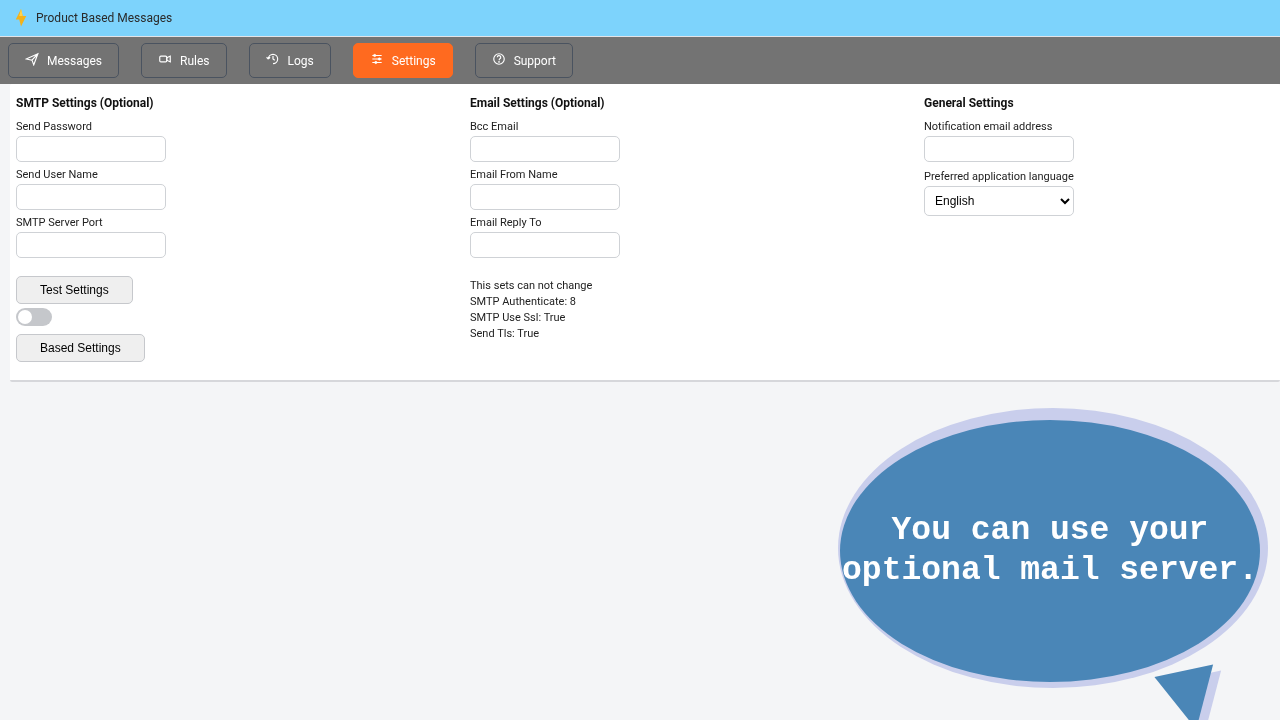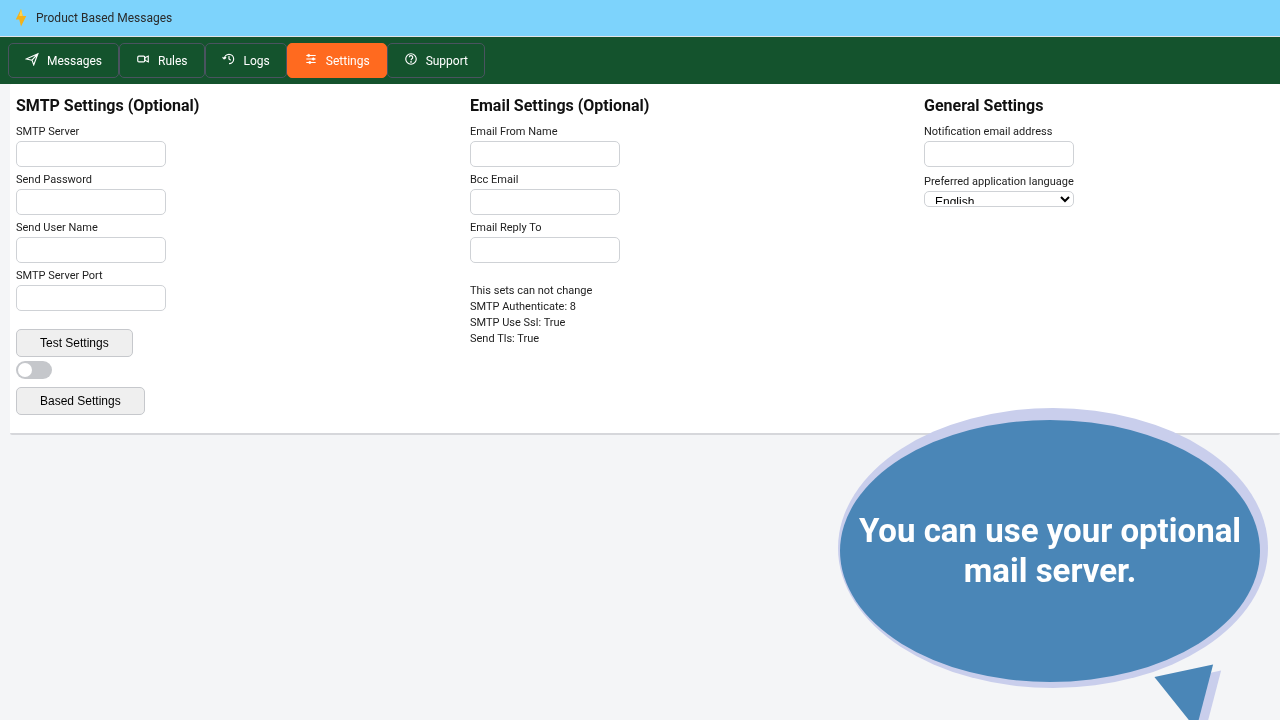--- a/index.html
+++ b/index.html
@@ -21,23 +21,24 @@
     padding: 0 14px;
     background: #7dd3fc;
     border-bottom: 1px solid #e3e4e8;
     font-size: 12px;
     color: #2a2a2a;
   }
   .app-header .logo-icon { width: 14px; height: 18px; margin-right: 8px; }
 
   
   .nav-bar {
-    background: #14532d;
+    background: #737373;
     padding: 6px 8px;
     display: flex;
+    gap: 22px;
     text-align: right;
   }
   .nav-btn {
     display: flex;
     align-items: center;
     gap: 8px;
     color: #fff;
     padding: 8px 16px;
     border: 1px solid #4a5360;
     border-radius: 5px;
@@ -61,21 +62,21 @@
     border-bottom: 2px solid #d6d7db;
   }
   .cols { display: flex; }
   .col { flex: 1; }
   .col.c1 { flex: 0 0 454px; }
   .col.c2 { flex: 0 0 454px; }
   .col.c3 { flex: 1; }
 
   .section-title {
     font-weight: 700;
-    font-size: 16px;
+    font-size: 12px;
     margin-bottom: 10px;
     color: #111;
   }
   .field-label {
     font-size: 11px;
     color: #222;
     margin-bottom: 3px;
     display: block;
   }
   .field {
@@ -85,21 +86,21 @@
     width: 150px;
     height: 26px;
     border: 1px solid #cfd2d6;
     border-radius: 5px;
     padding: 2px 8px;
     font-size: 12px;
     background: #fff;
   }
   .select-input {
     width: 150px;
-    height: 16px;
+    height: 30px;
     border: 1px solid #cfd2d6;
     border-radius: 5px;
     padding: 2px 6px;
     font-size: 12px;
     background: #fff;
   }
 
   .btn {
     background: #efefef;
     border: 1px solid #c6c8cc;
@@ -163,20 +164,21 @@
     background: #4a86b7;
     border-radius: 50%;
     display: flex;
     align-items: center;
     justify-content: center;
     text-align: center;
     color: #fff;
     font-size: 33px;
     font-weight: 700;
     line-height: 1.2;
+    font-family: Liberation Mono, monospace;
   }
   .bubble-tail {
     position: absolute;
     right: 60px;
     bottom: 10px;
     width: 0; height: 0;
     border-left: 30px solid transparent;
     border-right: 30px solid transparent;
     border-top: 60px solid #4a86b7;
     transform: rotate(-12deg);
@@ -239,24 +241,20 @@
   </div>
 </div>
 
 <div class="panel">
   <div class="cols">
 
     <div class="col c1">
       <div class="section-title">SMTP Settings (Optional)</div>
 
       <div class="field">
-        <label class="field-label">SMTP Server</label>
-        <input class="text-input" type="text" style="">
-      </div>
-      <div class="field">
         <label class="field-label">Send Password</label>
         <input class="text-input" type="password" style="">
       </div>
       <div class="field">
         <label class="field-label">Send User Name</label>
         <input class="text-input" type="text" style="">
       </div>
       <div class="field">
         <label class="field-label">SMTP Server Port</label>
         <input class="text-input" type="text" style="">
@@ -268,25 +266,25 @@
         <div class="knob"></div>
       </div>
 
       <button class="btn save">Based Settings</button>
     </div>
 
     <div class="col c2">
       <div class="section-title">Email Settings (Optional)</div>
 
       <div class="field">
+        <label class="field-label">Bcc Email</label>
+        <input class="text-input" type="text" style="">
+      </div>
+      <div class="field">
         <label class="field-label">Email From Name</label>
-        <input class="text-input" type="text" style="">
-      </div>
-      <div class="field">
-        <label class="field-label">Bcc Email</label>
         <input class="text-input" type="text" style="">
       </div>
       <div class="field">
         <label class="field-label">Email Reply To</label>
         <input class="text-input" type="text" style="">
       </div>
 
       <div class="info-lines">
         <div>This sets can not change</div>
         <div>SMTP Authenticate: 8</div>

